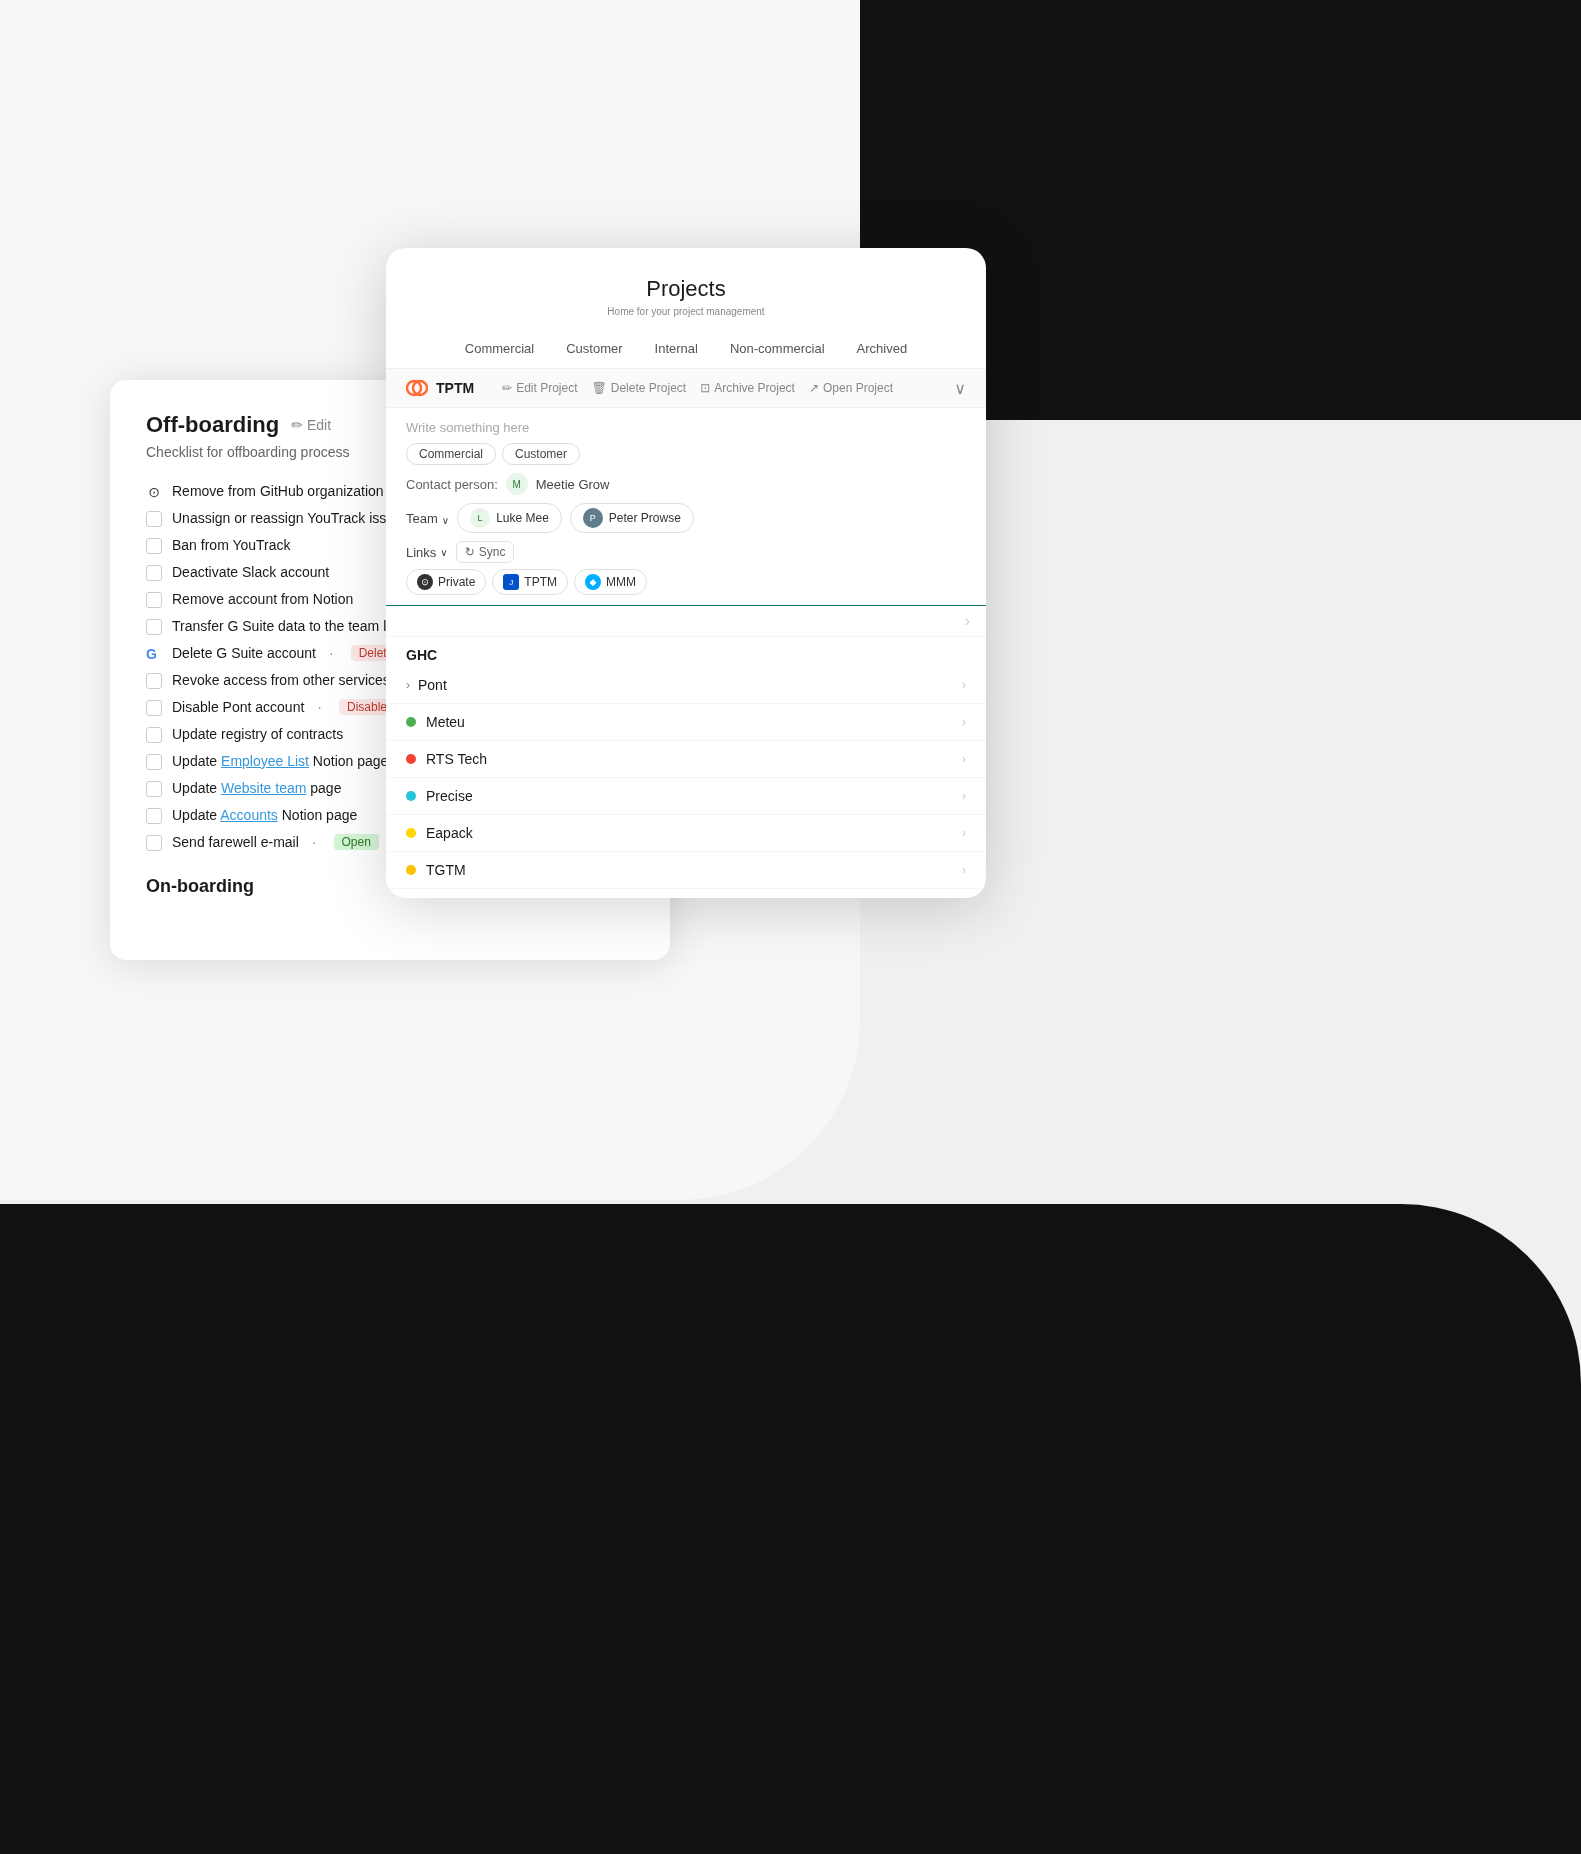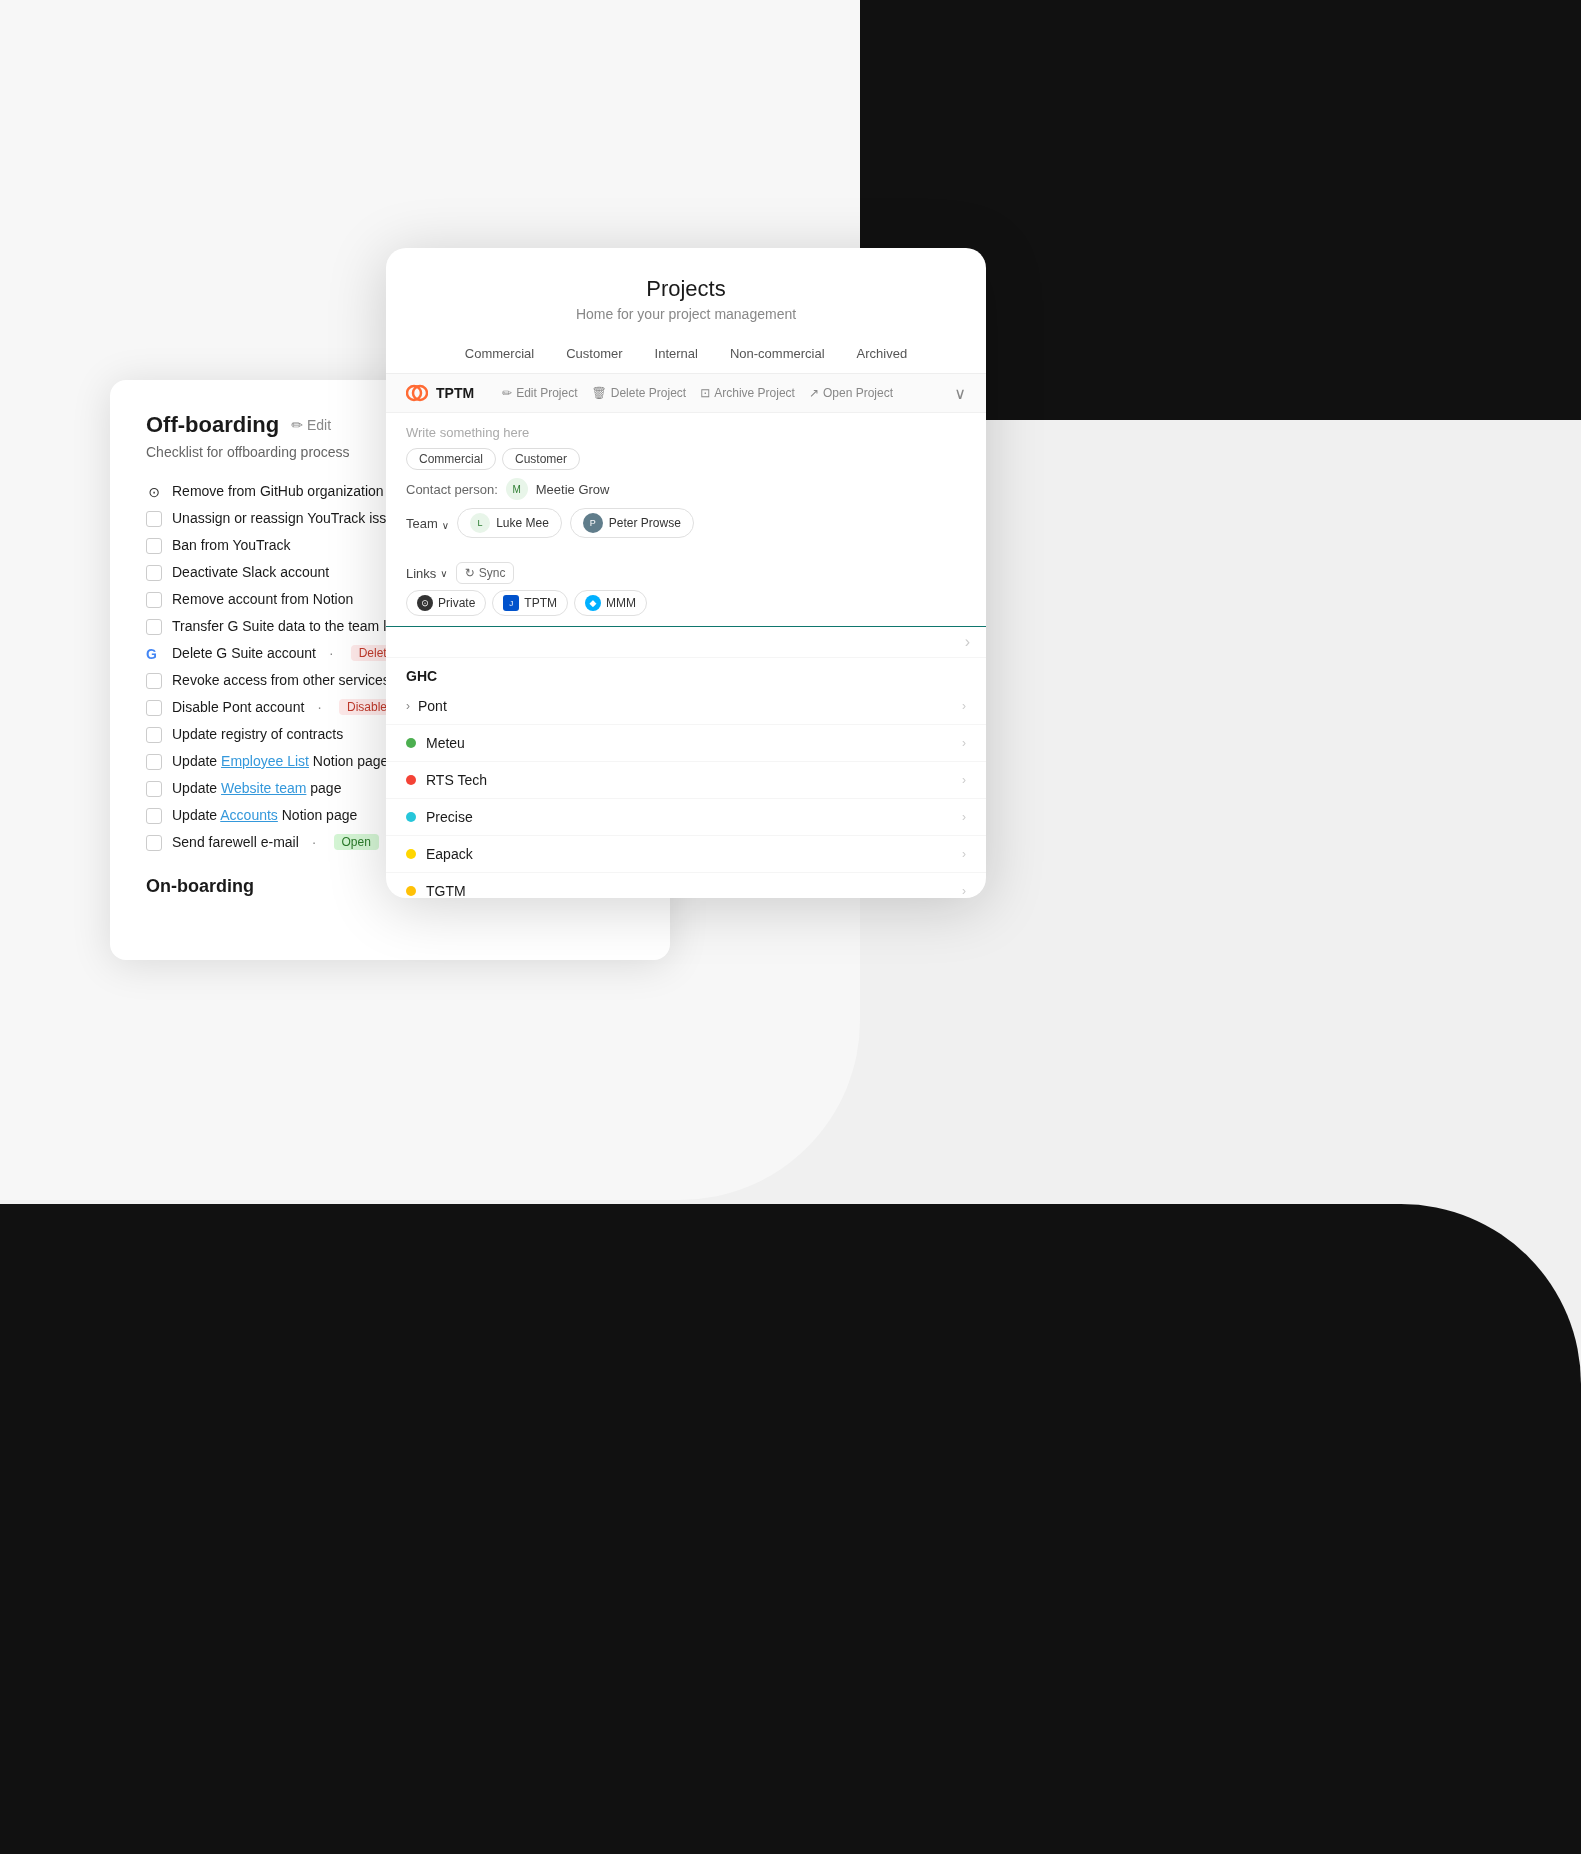--- a/index.html
+++ b/index.html
@@ -128,21 +128,21 @@
       padding: 28px 24px 14px;
     }
 
     .right-card-title {
       font-size: 22px;
       font-weight: 400;
       color: #1a1a1a;
     }
 
     .right-card-subtitle {
-      font-size: 14px;
+      font-size: 10px;
       color: #888;
       margin-top: 4px;
     }
 
     .tabs-row {
       display: flex;
       justify-content: center;
       gap: 0;
       border-bottom: 1px solid #eee;
       padding: 0 24px;
@@ -276,21 +276,21 @@
       justify-content: center;
       font-size: 9px;
       color: #555;
       overflow: hidden;
     }
 
     .links-row {
       display: flex;
       align-items: center;
       gap: 8px;
-      margin-top: 24px;
+      margin-top: 8px;
     }
 
     .links-label {
       font-size: 13px;
       color: #444;
       display: flex;
       align-items: center;
       gap: 4px;
     }
 

